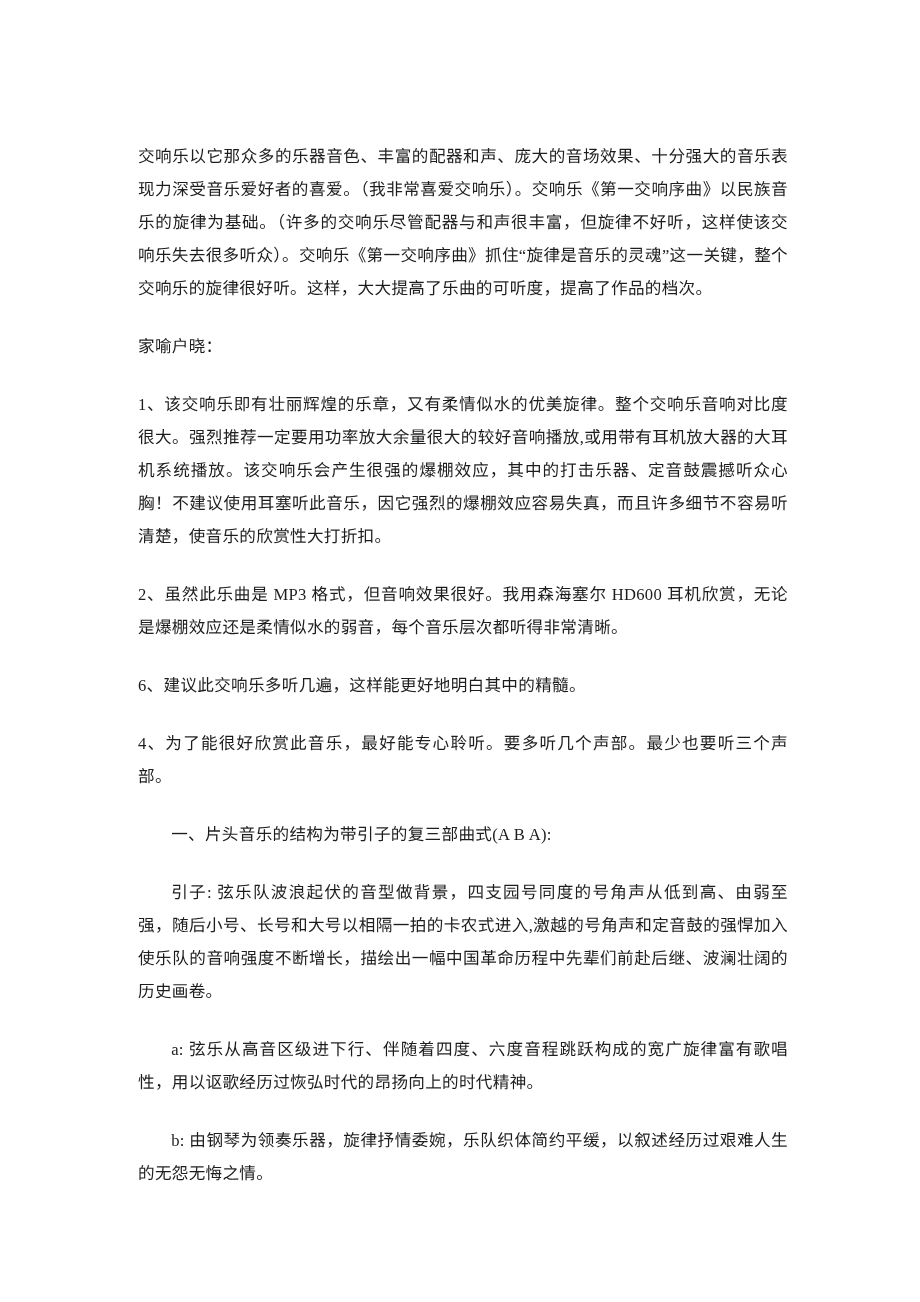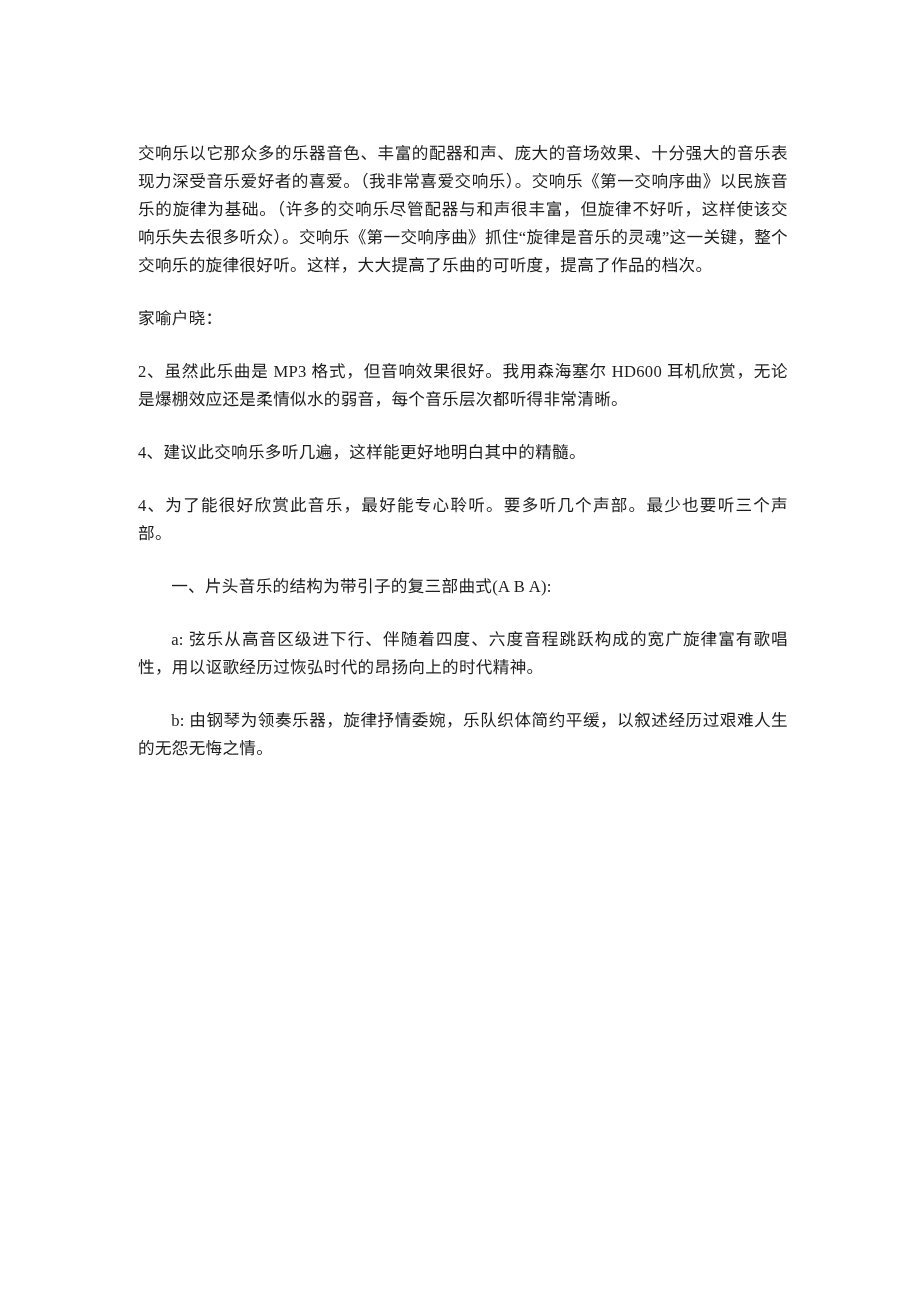--- a/index.html
+++ b/index.html
@@ -17,21 +17,21 @@
   .page {
     box-sizing: border-box;
     width: 920px;
     height: 1302px;
     padding: 140px 132px 0 138px;
     background: #ffffff;
   }
   .para {
     margin: 25px 0 0 0;
     font-size: 16.6px;
-    line-height: 28px;
+    line-height: 33px;
     text-align: justify;
     letter-spacing: 0.3px;
     word-break: break-all;
   }
   .para.first {
     margin-top: 0;
   }
   .gap-lg {
   }
   .indent {
@@ -41,29 +41,31 @@
 </style>
 </head>
 <body>
 
 <div class="page">
 
   <p class="para first">交响乐以它那众多的乐器音色、丰富的配器和声、庞大的音场效果、十分强大的音乐表现力深受音乐爱好者的喜爱。（我非常喜爱交响乐）。交响乐《第一交响序曲》以民族音乐的旋律为基础。（许多的交响乐尽管配器与和声很丰富，但旋律不好听，这样使该交响乐失去很多听众）。交响乐《第一交响序曲》抓住“旋律是音乐的灵魂”这一关键，整个交响乐的旋律很好听。这样，大大提高了乐曲的可听度，提高了作品的档次。</p>
 
   <p class="para">家喻户晓：</p>
 
+  <p class="para">1、该交响乐即有壮丽辉煌的乐章，又有柔情似水的优美旋律。整个交响乐音响对比度很大。强烈推荐一定要用功率放大余量很大的较好音响播放,或用带有耳机放大器的大耳机系统播放。该交响乐会产生很强的爆棚效应，其中的打击乐器、定音鼓震撼听众心胸！不建议使用耳塞听此音乐，因它强烈的爆棚效应容易失真，而且许多细节不容易听清楚，使音乐的欣赏性大打折扣。</p>
 
   <p class="para gap-lg">2、虽然此乐曲是 MP3 格式，但音响效果很好。我用森海塞尔 HD600 耳机欣赏，无论是爆棚效应还是柔情似水的弱音，每个音乐层次都听得非常清晰。</p>
 
-  <p class="para">4、建议此交响乐多听几遍，这样能更好地明白其中的精髓。</p>
+  <p class="para">6、建议此交响乐多听几遍，这样能更好地明白其中的精髓。</p>
 
   <p class="para">4、为了能很好欣赏此音乐，最好能专心聆听。要多听几个声部。最少也要听三个声部。</p>
 
 
   <p class="para indent">一、片头音乐的结构为带引子的复三部曲式(A B A):</p>
 
+  <p class="para indent">引子: 弦乐队波浪起伏的音型做背景，四支园号同度的号角声从低到高、由弱至强，随后小号、长号和大号以相隔一拍的卡农式进入,激越的号角声和定音鼓的强悍加入使乐队的音响强度不断增长，描绘出一幅中国革命历程中先辈们前赴后继、波澜壮阔的历史画卷。</p>
 
 
   <p class="para indent">a: 弦乐从高音区级进下行、伴随着四度、六度音程跳跃构成的宽广旋律富有歌唱性，用以讴歌经历过恢弘时代的昂扬向上的时代精神。</p>
 
   <p class="para indent">b: 由钢琴为领奏乐器，旋律抒情委婉，乐队织体简约平缓，以叙述经历过艰难人生的无怨无悔之情。</p>
 
 </div>
 
 </body></html>

